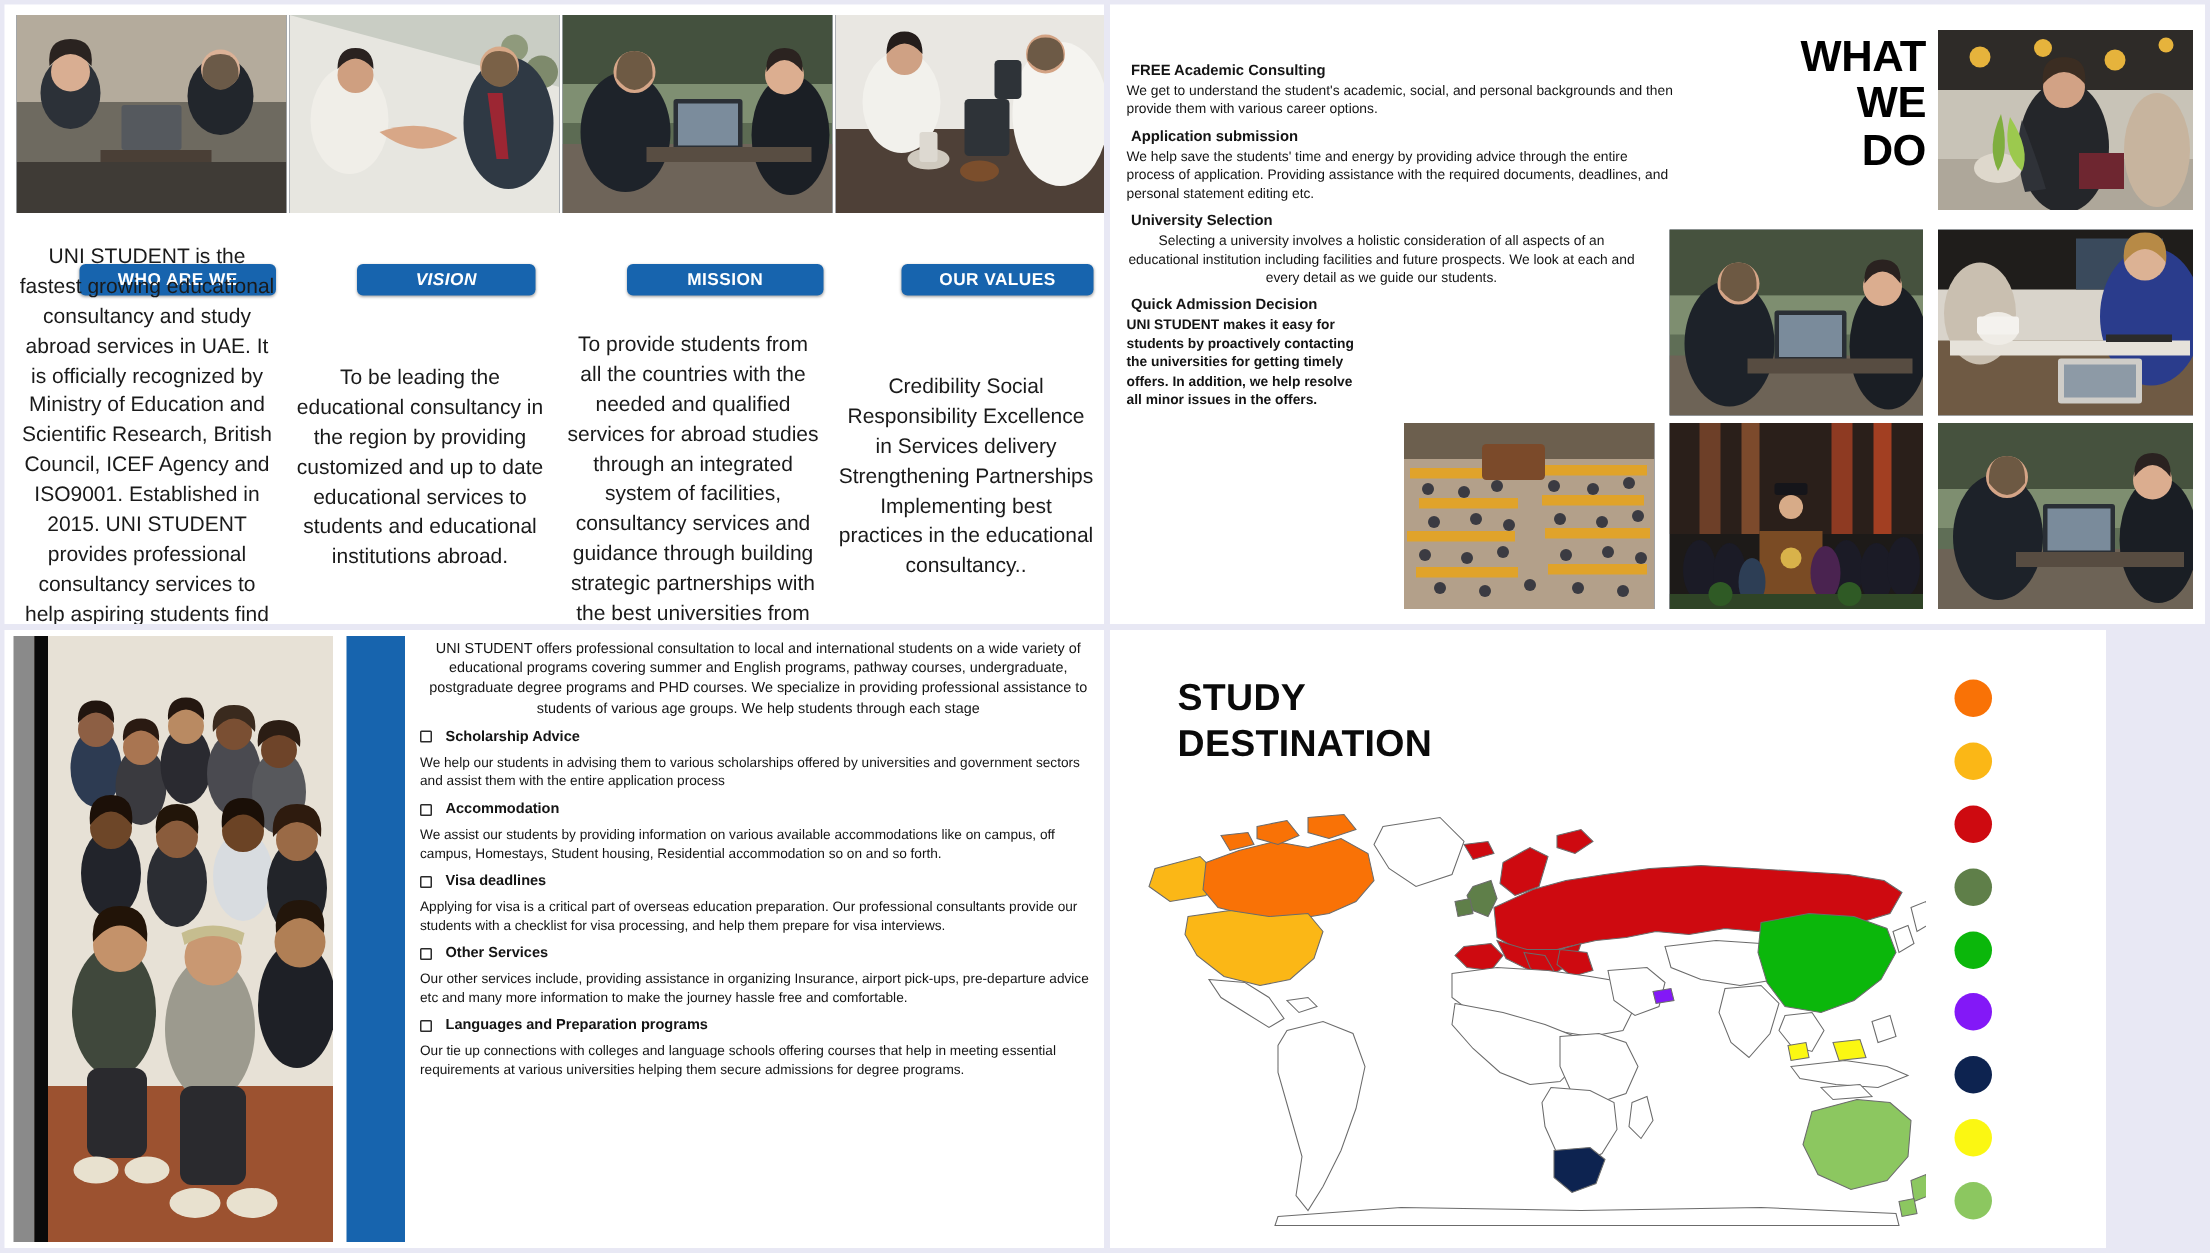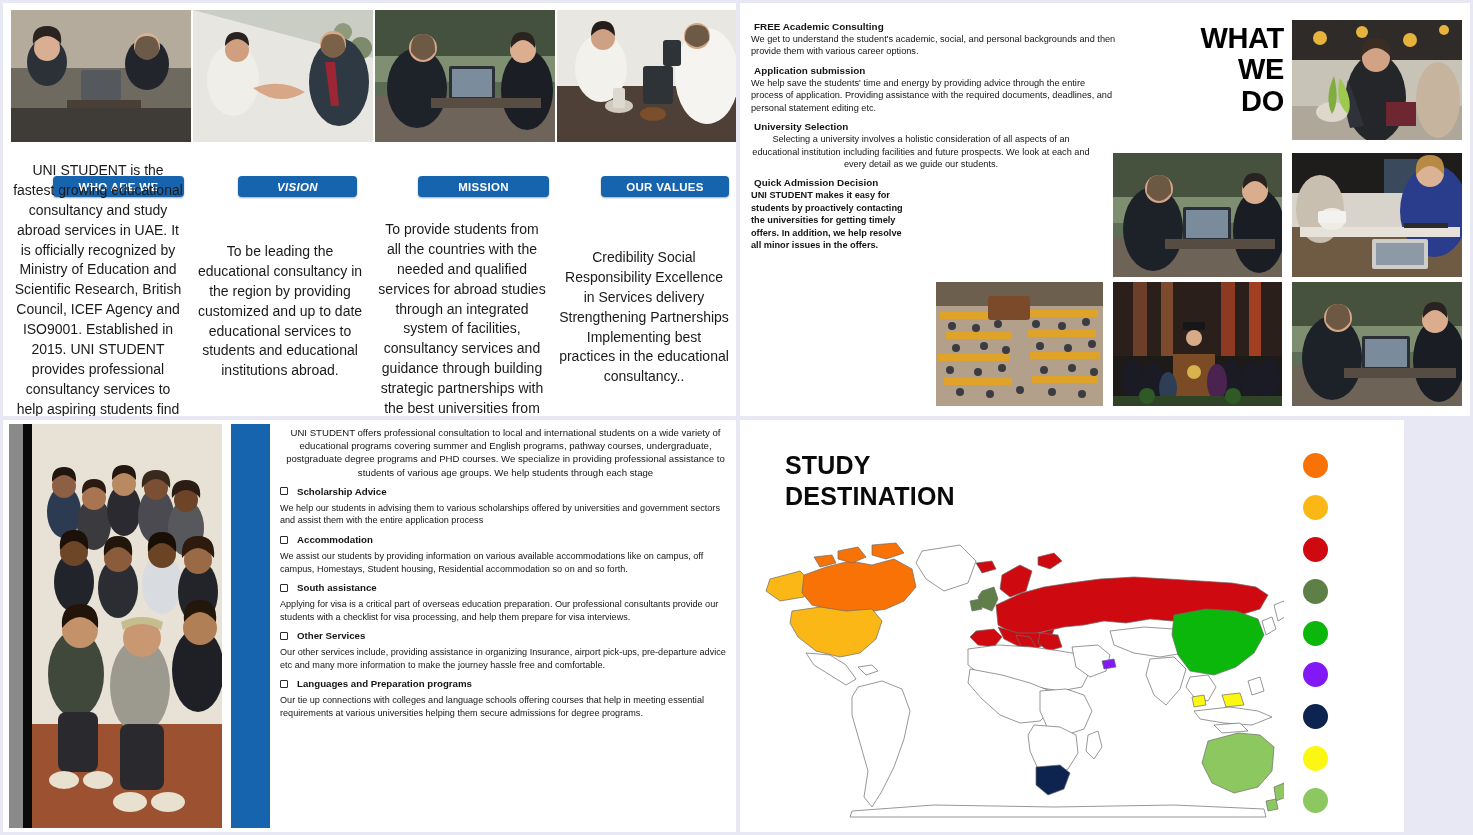--- a/index.html
+++ b/index.html
@@ -60,21 +60,21 @@
     font-size: 14px; line-height: 1.42;
     color: #1a1a1a; text-align: center;
   }
   #col-who { padding-top: 3px; }
   #col-vision { padding-top: 84px; }
   #col-mission { padding-top: 62px; }
   #col-values { padding-top: 90px; }
 
   
   .wwd-text {
-    position: absolute; left: 11px; top: 18px; width: 365px;
+    position: absolute; left: 11px; top: 39px; width: 365px;
     color: #141414;
   }
   .wwd-block { margin-bottom: 7px; }
   .wwd-heading {
     font-size: 9.9px; font-weight: bold; margin-bottom: 1px;
     padding-left: 3px;
   }
   .wwd-body { font-size: 9.2px; line-height: 1.35; }
   #wwd-block-4 .wwd-body { width: 340px; text-align: center; }
   #wwd-block-5 .wwd-body { width: 152px; font-weight: bold; }
@@ -486,21 +486,21 @@
         <div class="svc-item-head">
           <span class="chk-box"></span>
           <span>Accommodation</span>
         </div>
         <div class="svc-item-body">We assist our students by providing information on various available accommodations like on campus, off campus, Homestays, Student housing, Residential accommodation so on and so forth.</div>
       </div>
 
       <div class="svc-item">
         <div class="svc-item-head">
           <span class="chk-box"></span>
-          <span>South assistance</span>
+          <span>Visa deadlines</span>
         </div>
         <div class="svc-item-body">Applying for visa is a critical part of overseas education preparation. Our professional consultants provide our students with a checklist for visa processing, and help them prepare for visa interviews.</div>
       </div>
 
       <div class="svc-item">
         <div class="svc-item-head">
           <span class="chk-box"></span>
           <span>Other Services</span>
         </div>
         <div class="svc-item-body">Our other services include, providing assistance in organizing Insurance, airport pick-ups, pre-departure advice etc and many more information to make the journey hassle free and comfortable.</div>

